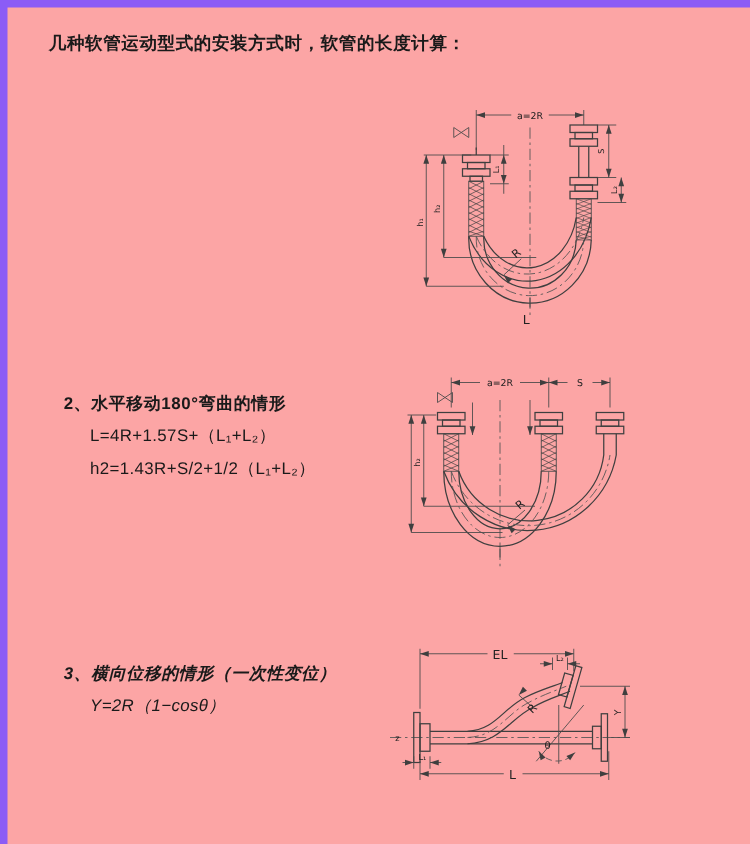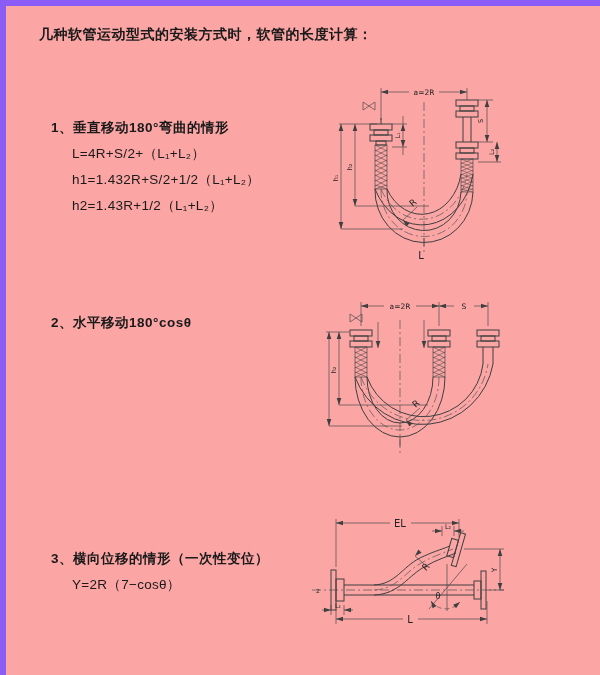--- a/index.html
+++ b/index.html
@@ -27,34 +27,30 @@
   svg .bigtxt{font-size:10px;}
   svg .ah{fill:#3f3f3f;stroke:none;}
 </style>
 </head>
 <body>
 
 <div class="page">
 
   <div class="doc-title">几种软管运动型式的安装方式时，软管的长度计算：</div>
 
-  <div class="section" style="top:109px;">
-    <div class="heading"><span>1、</span><span>垂直移动180°弯曲的情形</span></div>
-    <div class="formula">L=4R+S/2+（L₁+L₂）</div>
-    <div class="formula">h1=1.432R+S/2+1/2（L₁+L₂）</div>
-    <div class="formula">h2=1.43R+1/2（L₁+L₂）</div>
+
+  <div class="section" style="top:304px;">
+    <div class="heading"><span>2、</span><span>水平移动180°弯曲的情形</span></div>
+    <div class="formula">L=4R+1.57S+（L₁+L₂）</div>
+    <div class="formula">h2=1.43R+S/2+1/2（L₁+L₂）</div>
   </div>
 
-  <div class="section" style="top:304px;">
-    <div class="heading"><span>2、</span><span>水平移动180°cosθ</span></div>
-  </div>
-
-  <div class="section" style="top:540px;">
+  <div class="section" style="top:520px;font-style:italic;">
     <div class="heading"><span>3、</span><span>横向位移的情形（一次性变位）</span></div>
-    <div class="formula">Y=2R（7−cosθ）</div>
+    <div class="formula">Y=2R（1−cosθ）</div>
   </div>
 
   <svg style="left:315px;top:68px;" width="278" height="195" viewBox="0 0 278 195">
     <defs>
       <path id="ah1" class="ah" d="M0,0 L7,-2.3 L7,2.3 Z"></path>
       <g id="br1">
         <rect class="thin" x="0" y="0" width="12" height="44"></rect>
         <path class="hatch" d="M0,0 L12,6 M0,5 L12,11 M0,10 L12,16 M0,15 L12,21 M0,20 L12,26 M0,25 L12,31 M0,30 L12,36 M0,35 L12,41 M0,40 L12,44 M12,0 L0,6 M12,5 L0,11 M12,10 L0,16 M12,15 L0,21 M12,20 L0,26 M12,25 L0,31 M12,30 L0,36 M12,35 L0,41 M12,40 L0,44"></path>
       </g>
     </defs>

